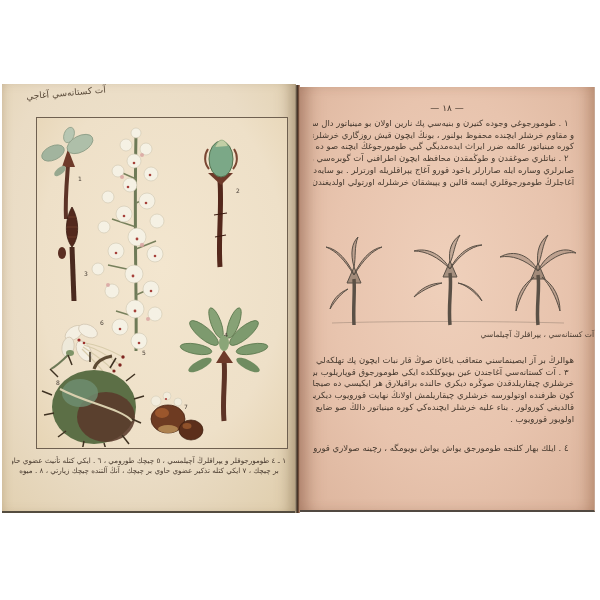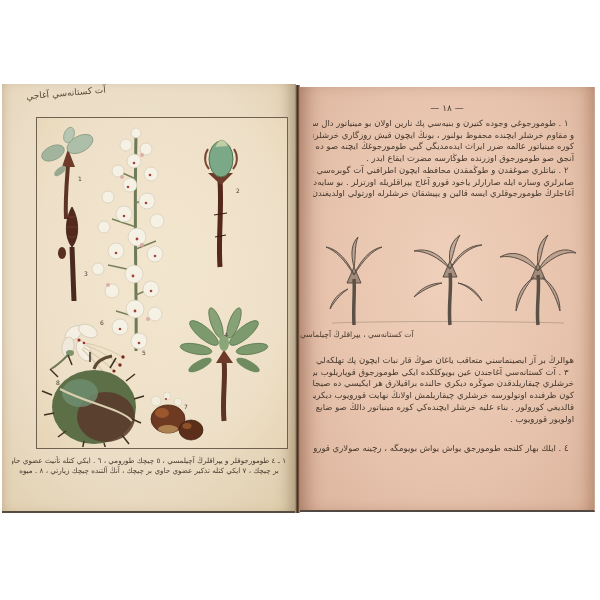--- a/index.html
+++ b/index.html
@@ -66,21 +66,21 @@
   .text-block.top{top:31px;}
   .text-block.bottom{top:268px;}
   .tline{
     font-size:8.5px;line-height:11.7px;text-align:right;
     white-space:pre;overflow:hidden;
   }
   .figure{position:absolute;left:12px;top:146px;width:272px;height:94px;}
   .figure svg{display:block;width:272px;height:94px;}
   .figure-caption{
     position:absolute;left:0;top:243px;width:100%;
-    text-align:left;direction:rtl;font-size:7.6px;color:var(--ink);white-space:pre;
+    text-align:right;direction:rtl;font-size:7.6px;color:var(--ink);white-space:pre;
   }
   .tline.final{position:absolute;left:13px;right:20px;top:356px;direction:rtl;color:var(--ink);}
   .fig-num{font-family:"DejaVu Sans",sans-serif;}
 </style>
 </head>
 <body>
 
 <div class="scene">
 
   <div class="page page-left">
@@ -255,21 +255,20 @@
 
   <div class="page page-right">
     <div class="rp-inner">
 
       <div class="page-number">— ١٨ —</div>
 
       <div class="text-block top">
           <div class="tline">  ١ . طومورجوغي وجوده كتيرن و بنيه‌سي پك نارين اولان بو مينياتور دال سرت</div>
           <div class="tline">و مقاوم خرشلر ايچنده محفوظ بولنور ، بونڭ ايچون قيش روزگاري خرشلري آچاملي</div>
           <div class="tline">كوره مينياتور عالمه ضرر ايراث ايده‌مديگي گبي طومورجوغڭ ايچنه صو ده نفوذ ايده‌مز .</div>
-          <div class="tline">آنجق صو طومورجوق اوزرنده طوڭارسه مضرت ايقاع ايدر .</div>
           <div class="tline">  ٢ . نباتلري صوغقدن و طوڭمقدن محافظه ايچون اطرافني آت گوبره‌سي ويا پاولمار</div>
           <div class="tline">صابرلري وساره ايله صارارلر ياخود قورو آغاج يپراقلريله اورترلر . بو سايه‌ده نباتلر</div>
           <div class="tline">آغاجلرڭ طومورجوقلري ايسه قالين و يپيشقان خرشلرله اورتولي اولديغندن قيشڭ شدتنه</div>
         </div>
 
       <div class="figure">
         <svg viewBox="0 0 272 94" stroke="#5a5046" fill="rgba(92,80,68,0.30)">
 
           <g stroke-width="1">
             <path d="M42,92 C41,74 43,58 42,46" fill="none" stroke-width="3.5"></path>

